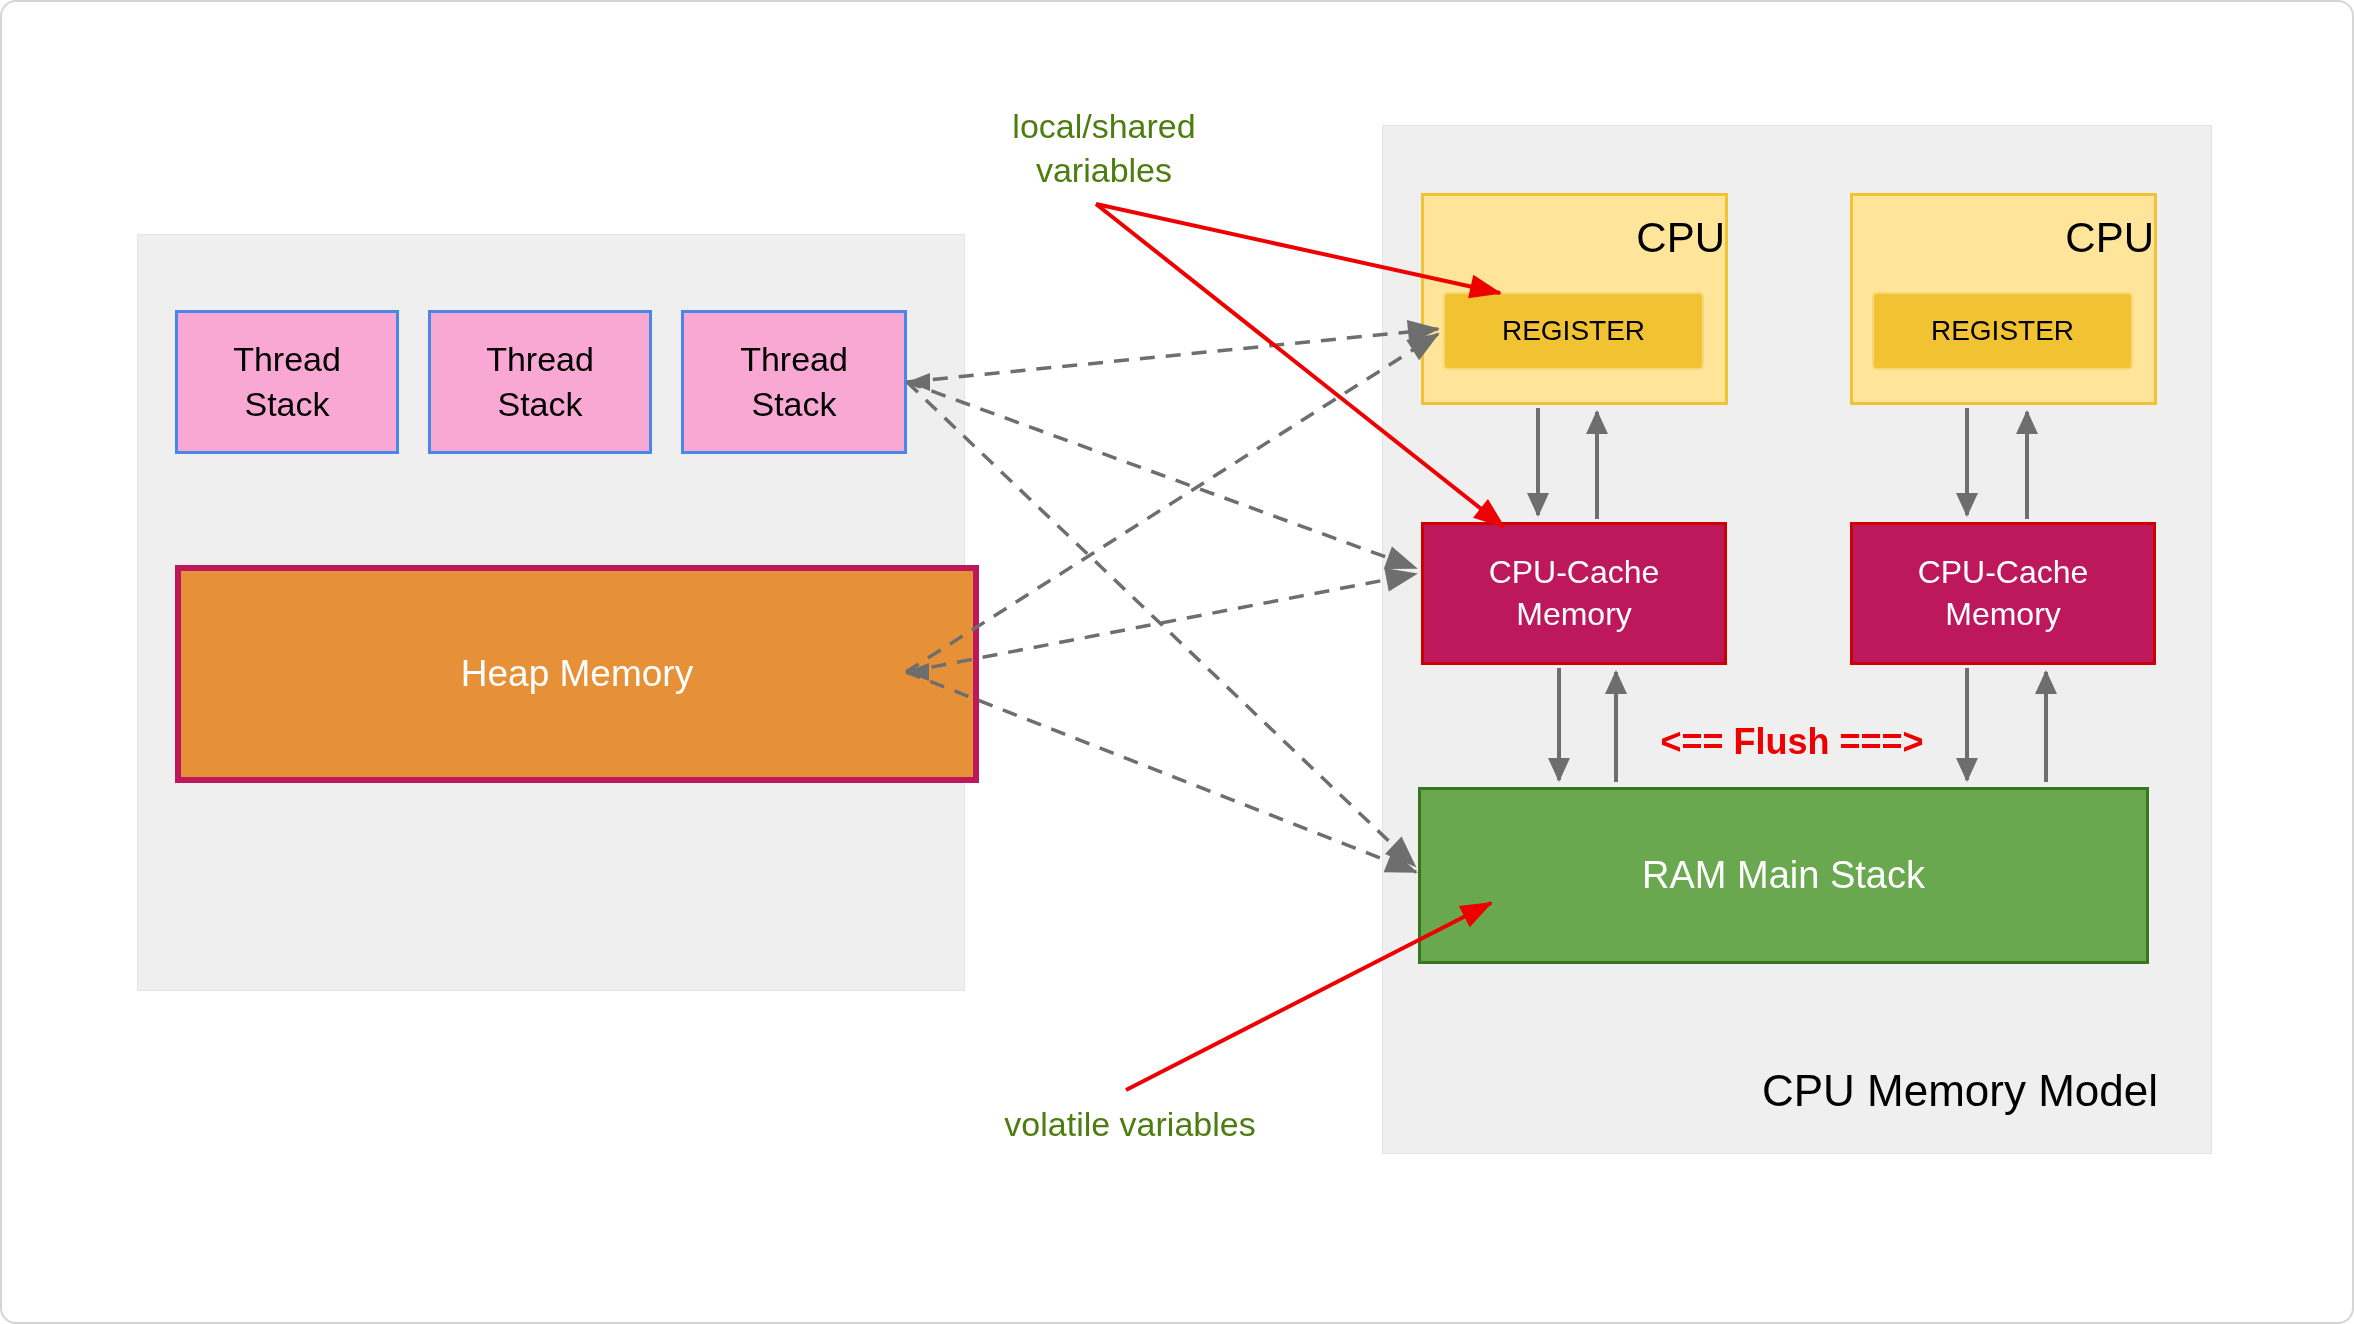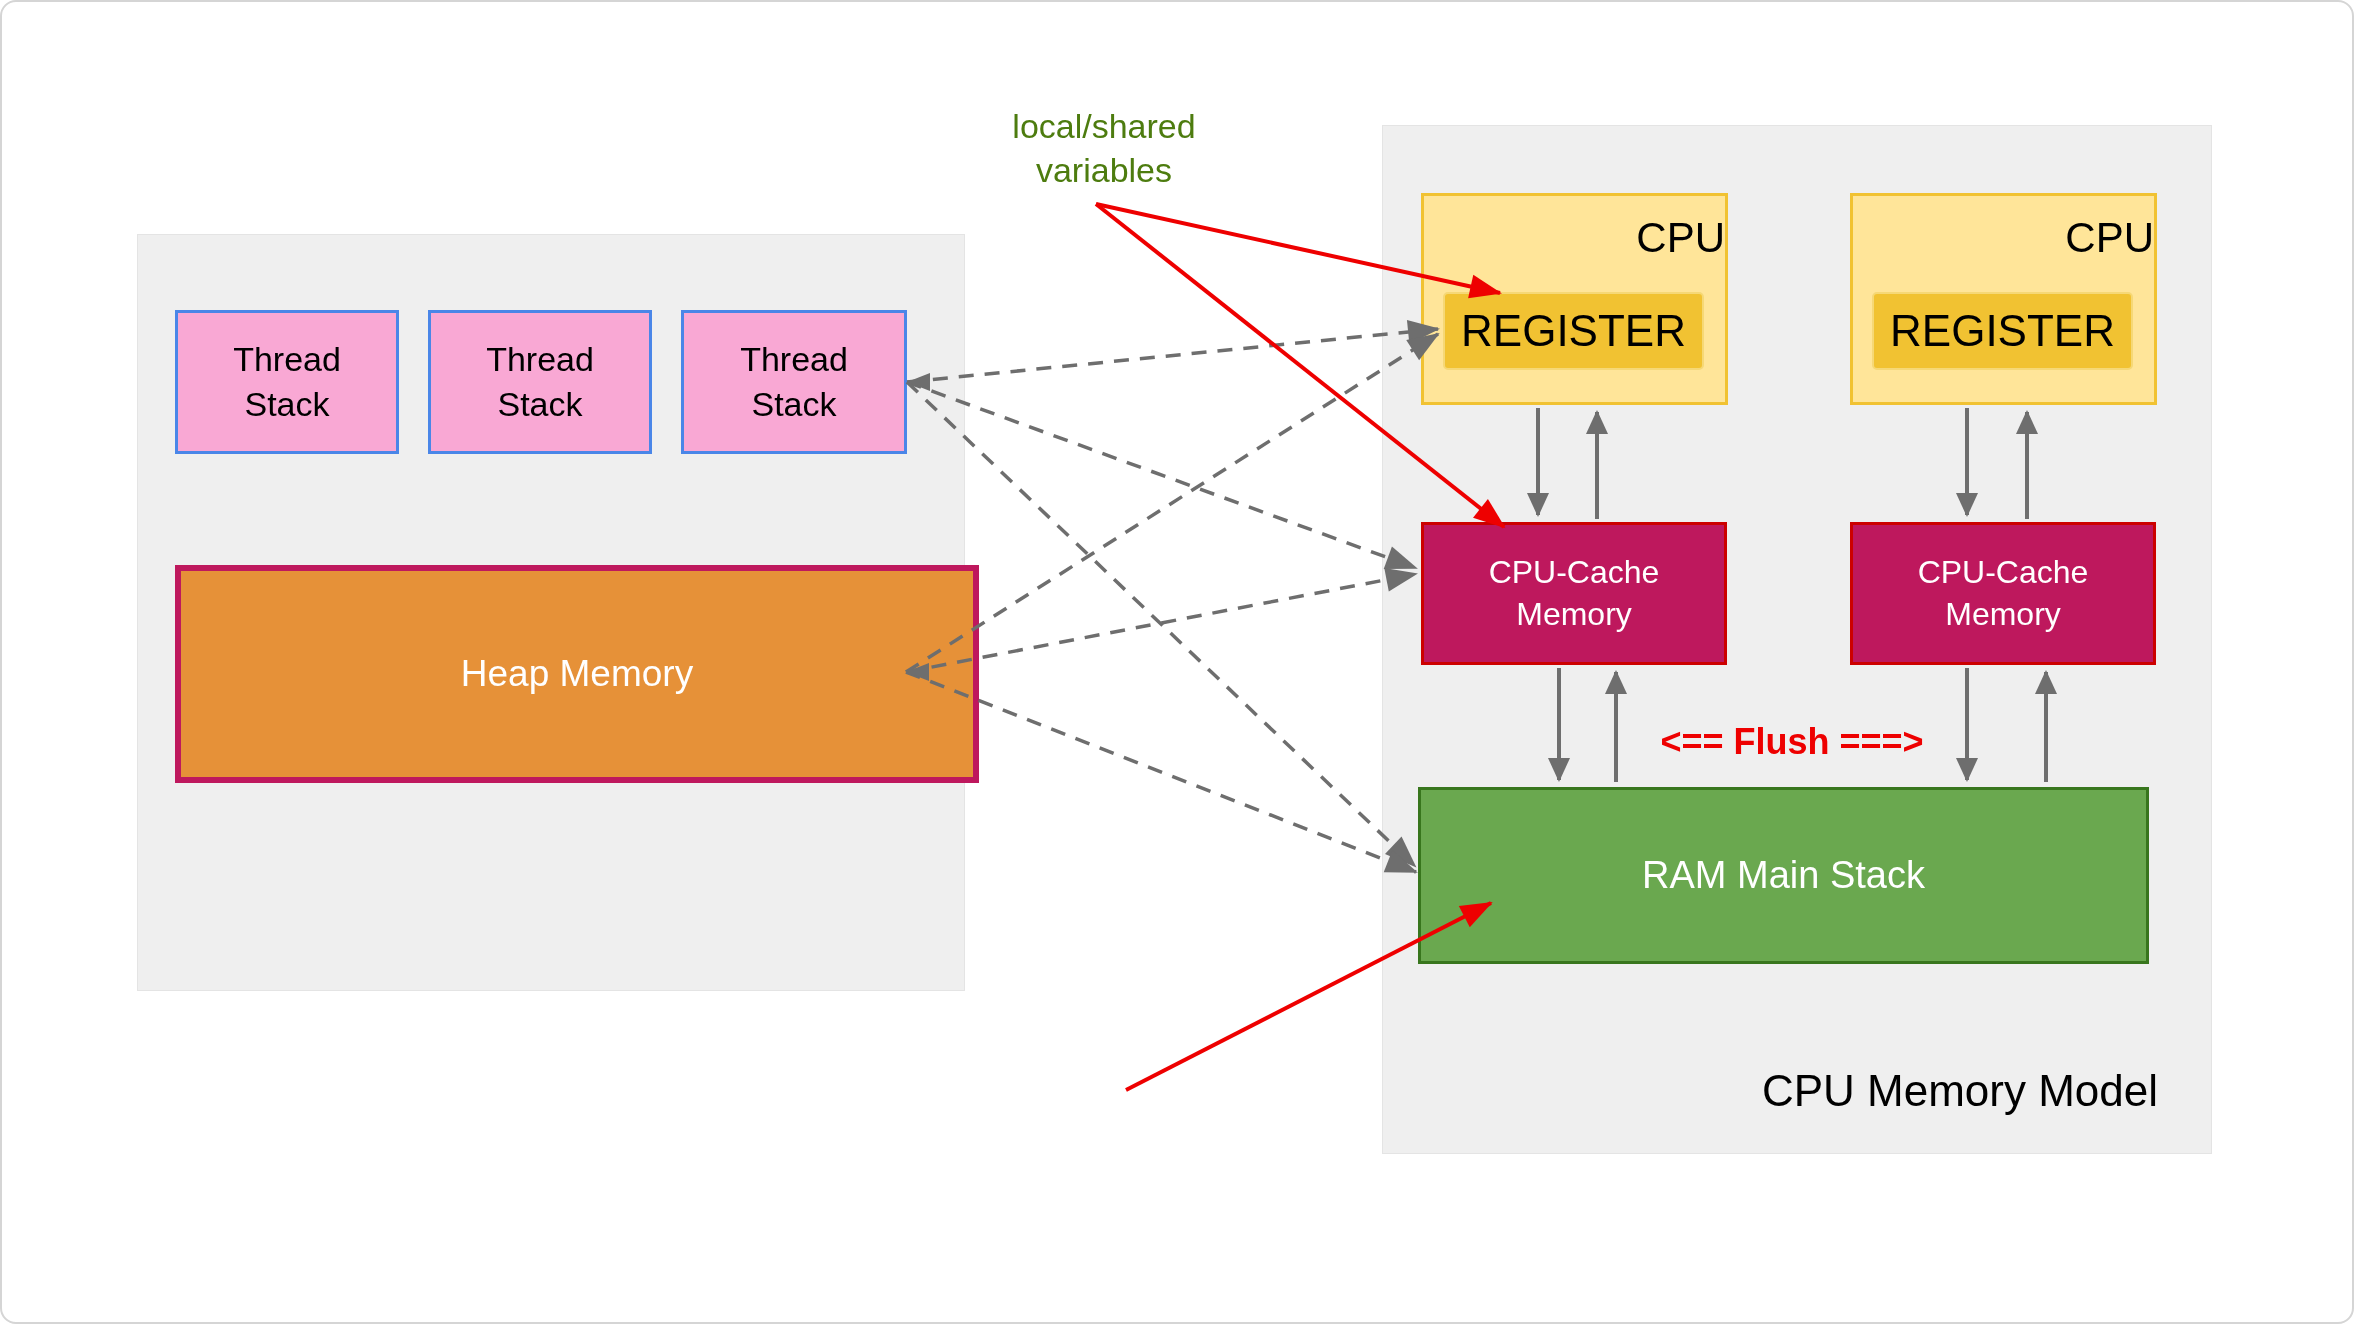--- a/index.html
+++ b/index.html
@@ -25,21 +25,21 @@
   .heap { left:173px; top:563px; width:804px; height:218px; background:#e69138;
           border:6px solid #be185d; color:#ffffff; font-size:37px; }
 
   .cpu-box { background:#ffe599; border:3px solid #f1c232; width:307px; height:212px; top:191px; }
   .cpu1 { left:1419px; } .cpu2 { left:1848px; }
   .cpu-label { position:absolute; top:18px; left:0; right:0; text-align:right;
                font-size:42px; color:#000; }
   .register { position:absolute; left:19px; top:96px; width:261px; height:78px;
               background:#f1c232; border:2px solid #f6d876; border-radius:5px;
               display:flex; align-items:center; justify-content:center;
-              font-size:44px; color:#000; box-sizing:border-box; }
+              font-size:28px; color:#000; box-sizing:border-box; }
 
   .cache { background:#be185d; border:3px solid #cc0000; width:306px; height:143px;
            top:520px; color:#ffffff; font-size:32px; }
   .cache1 { left:1419px; } .cache2 { left:1848px; }
   .cache span { max-width:220px; line-height:1.3; }
 
   .ram { left:1416px; top:785px; width:731px; height:177px; background:#6aa84f;
          border:3px solid #38761d; color:#ffffff; font-size:38px; }
 
   .panel-title { position:absolute; font-size:44px; color:#000; text-align:center; }
@@ -92,20 +92,21 @@
   <div class="box cache cache2">
     <span>CPU-Cache Memory</span>
   </div>
   <div class="box ram">
     <span>RAM Main Stack</span>
   </div>
   <div class="flush">&lt;== Flush ===&gt;</div>
   <div class="panel-title cpu-title">CPU Memory Model</div>
 
   <div class="annot local-shared">local/shared variables</div>
+  <div class="annot volatile">volatile variables</div>
 
   <svg class="overlay" viewBox="0 0 2354 1324">
     <defs>
       <marker id="mDash" markerUnits="userSpaceOnUse" markerWidth="36" markerHeight="30" refX="32" refY="15" orient="auto">
         <path d="M2,3 L34,15 L2,27 Z" fill="#6e6e6e"></path>
       </marker>
       <marker id="mV" markerUnits="userSpaceOnUse" markerWidth="28" markerHeight="26" refX="24" refY="13" orient="auto">
         <path d="M2,2 L26,13 L2,24 Z" fill="#6e6e6e"></path>
       </marker>
       <marker id="mRed" markerUnits="userSpaceOnUse" markerWidth="36" markerHeight="28" refX="32" refY="14" orient="auto">

